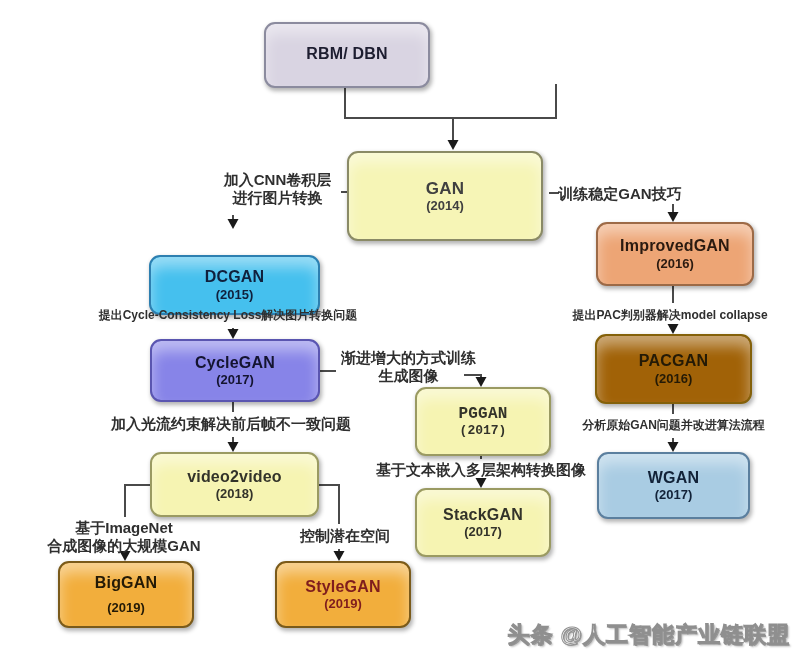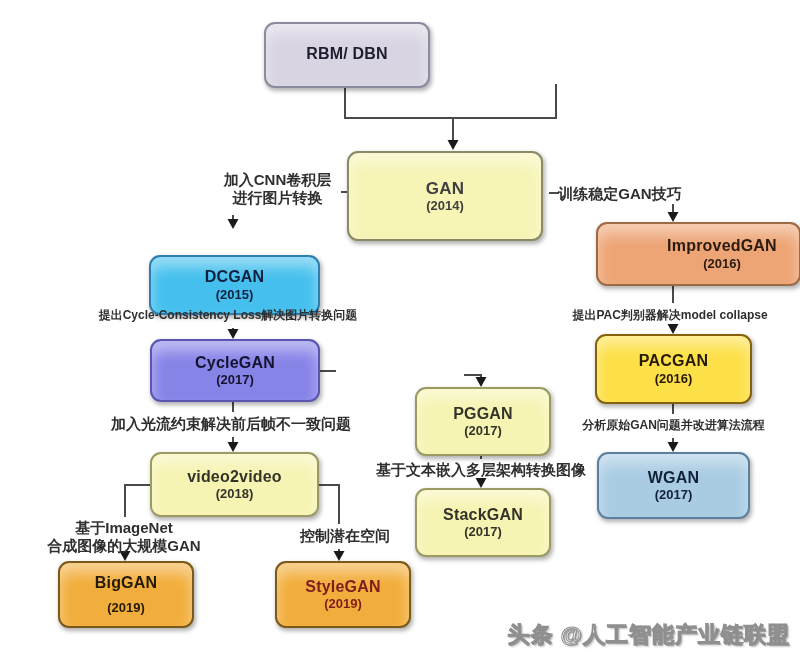--- a/index.html
+++ b/index.html
@@ -79,33 +79,33 @@
     <div class="nyear"></div>
   </div>
   <div class="node node-big" style="left: 347px; top: 151px; width: 192px; height: 86px; background-color: rgb(246, 245, 182); border-color: rgb(138, 138, 102); color: #404040;">
     <div class="nlabel">GAN</div>
     <div class="nyear">(2014)</div>
   </div>
   <div class="node" style="left: 149px; top: 229px; width: 167px; height: 56px; background-color: rgb(69, 192, 238); border-color: rgb(45, 127, 176); color: rgb(16, 32, 61); margin-top: 26px;">
     <div class="nlabel">DCGAN</div>
     <div class="nyear">(2015)</div>
   </div>
-  <div class="node" style="left: 596px; top: 222px; width: 154px; height: 60px; background-color: rgb(237, 165, 117); border-color: rgb(156, 106, 71); color: rgb(42, 26, 16); padding-left: 47px;">
+  <div class="node" style="left: 596px; top: 222px; width: 154px; height: 60px; background-color: rgb(237, 165, 117); border-color: rgb(156, 106, 71); color: rgb(42, 26, 16);">
     <div class="nlabel">ImprovedGAN</div>
     <div class="nyear">(2016)</div>
   </div>
   <div class="node" style="left: 150px; top: 339px; width: 166px; height: 59px; background-color: rgb(135, 132, 232); border-color: rgb(90, 85, 176); color: rgb(20, 20, 48);">
     <div class="nlabel">CycleGAN</div>
     <div class="nyear">(2017)</div>
   </div>
-  <div class="node" style="left: 415px; top: 387px; width: 132px; height: 65px; background-color: rgb(246, 244, 178); border-color: rgb(154, 154, 98); color: rgb(51, 51, 42);">
+  <div class="node" style="left: 415px; top: 387px; width: 132px; height: 65px; background-color: rgb(246, 244, 178); border-color: rgb(154, 154, 98); color: rgb(51, 51, 42); font-family: Liberation Mono, monospace;">
     <div class="nlabel">PGGAN</div>
     <div class="nyear">(2017)</div>
   </div>
-  <div class="node" style="left: 595px; top: 334px; width: 153px; height: 66px; background-color: #fde047; border-color: rgb(132, 97, 10); color: rgb(36, 26, 6);">
+  <div class="node" style="left: 595px; top: 334px; width: 153px; height: 66px; background-color: #a16207; border-color: rgb(132, 97, 10); color: rgb(36, 26, 6);">
     <div class="nlabel">PACGAN</div>
     <div class="nyear">(2016)</div>
   </div>
   <div class="node" style="left: 597px; top: 452px; width: 149px; height: 63px; background-color: rgb(169, 204, 227); border-color: rgb(91, 127, 158); color: rgb(18, 34, 56);">
     <div class="nlabel">WGAN</div>
     <div class="nyear">(2017)</div>
   </div>
   <div class="node" style="left: 150px; top: 452px; width: 165px; height: 61px; background-color: rgb(246, 244, 178); border-color: rgb(154, 154, 98); color: rgb(51, 51, 42);">
     <div class="nlabel">video2video</div>
     <div class="nyear">(2018)</div>
@@ -126,20 +126,24 @@
   <div class="elabel" style="left:205px;top:171px;width:145px;">
     <span class="ln">加入CNN卷积层</span>
     <span class="ln">进行图片转换</span>
   </div>
   <div class="elabel" style="left:557px;top:185px;width:126px;">
     <span class="ln">训练稳定GAN技巧</span>
   </div>
   <div class="elabel elabel-sm" style="left:58px;top:308px;width:340px;">
     <span class="ln">提出Cycle-Consistency Loss解决图片转换问题</span>
   </div>
+  <div class="elabel" style="left:336px;top:349px;width:145px;">
+    <span class="ln">渐进增大的方式训练</span>
+    <span class="ln">生成图像</span>
+  </div>
   <div class="elabel elabel-sm" style="left:545px;top:308px;width:250px;">
     <span class="ln">提出PAC判别器解决model collapse</span>
   </div>
   <div class="elabel" style="left:98px;top:415px;width:266px;">
     <span class="ln">加入光流约束解决前后帧不一致问题</span>
   </div>
   <div class="elabel elabel-sm" style="left:556px;top:418px;width:235px;">
     <span class="ln">分析原始GAN问题并改进算法流程</span>
   </div>
   <div class="elabel" style="left:368px;top:461px;width:226px;">

